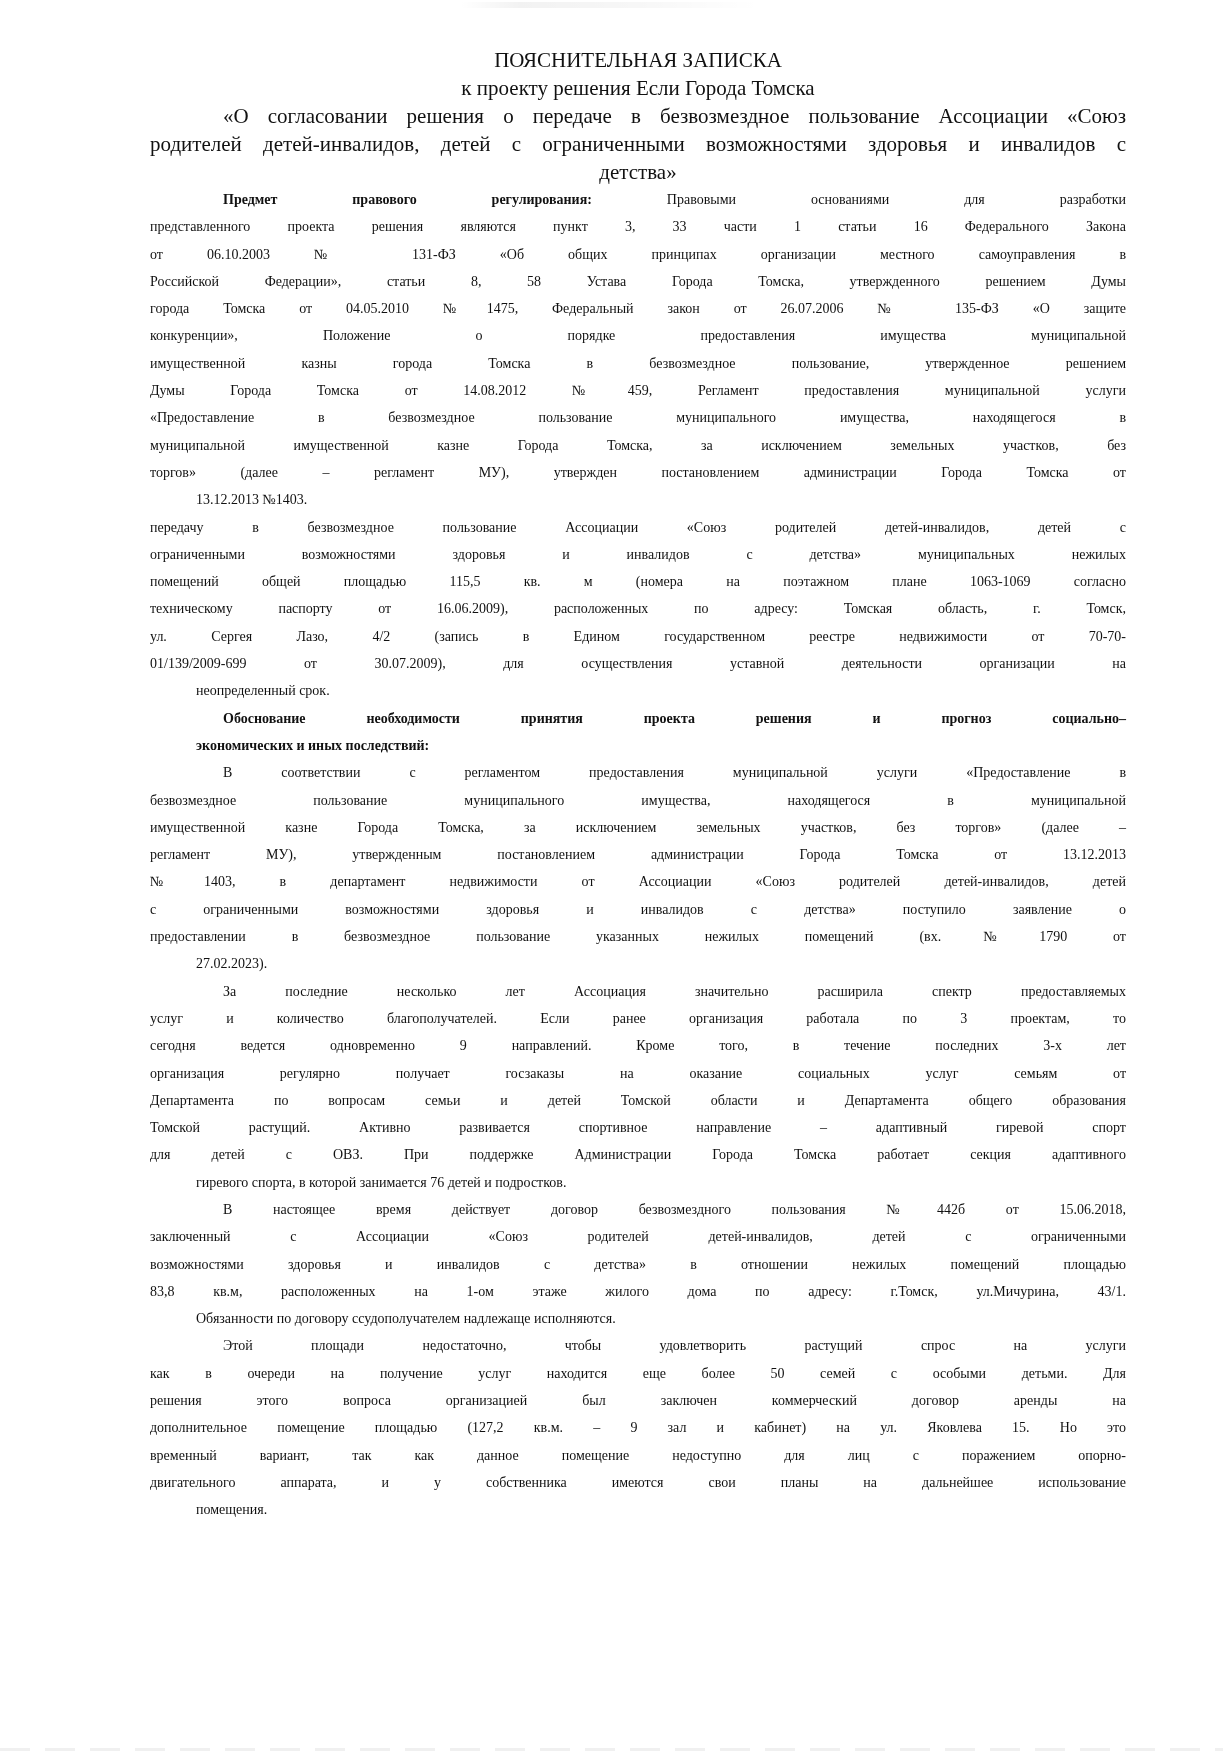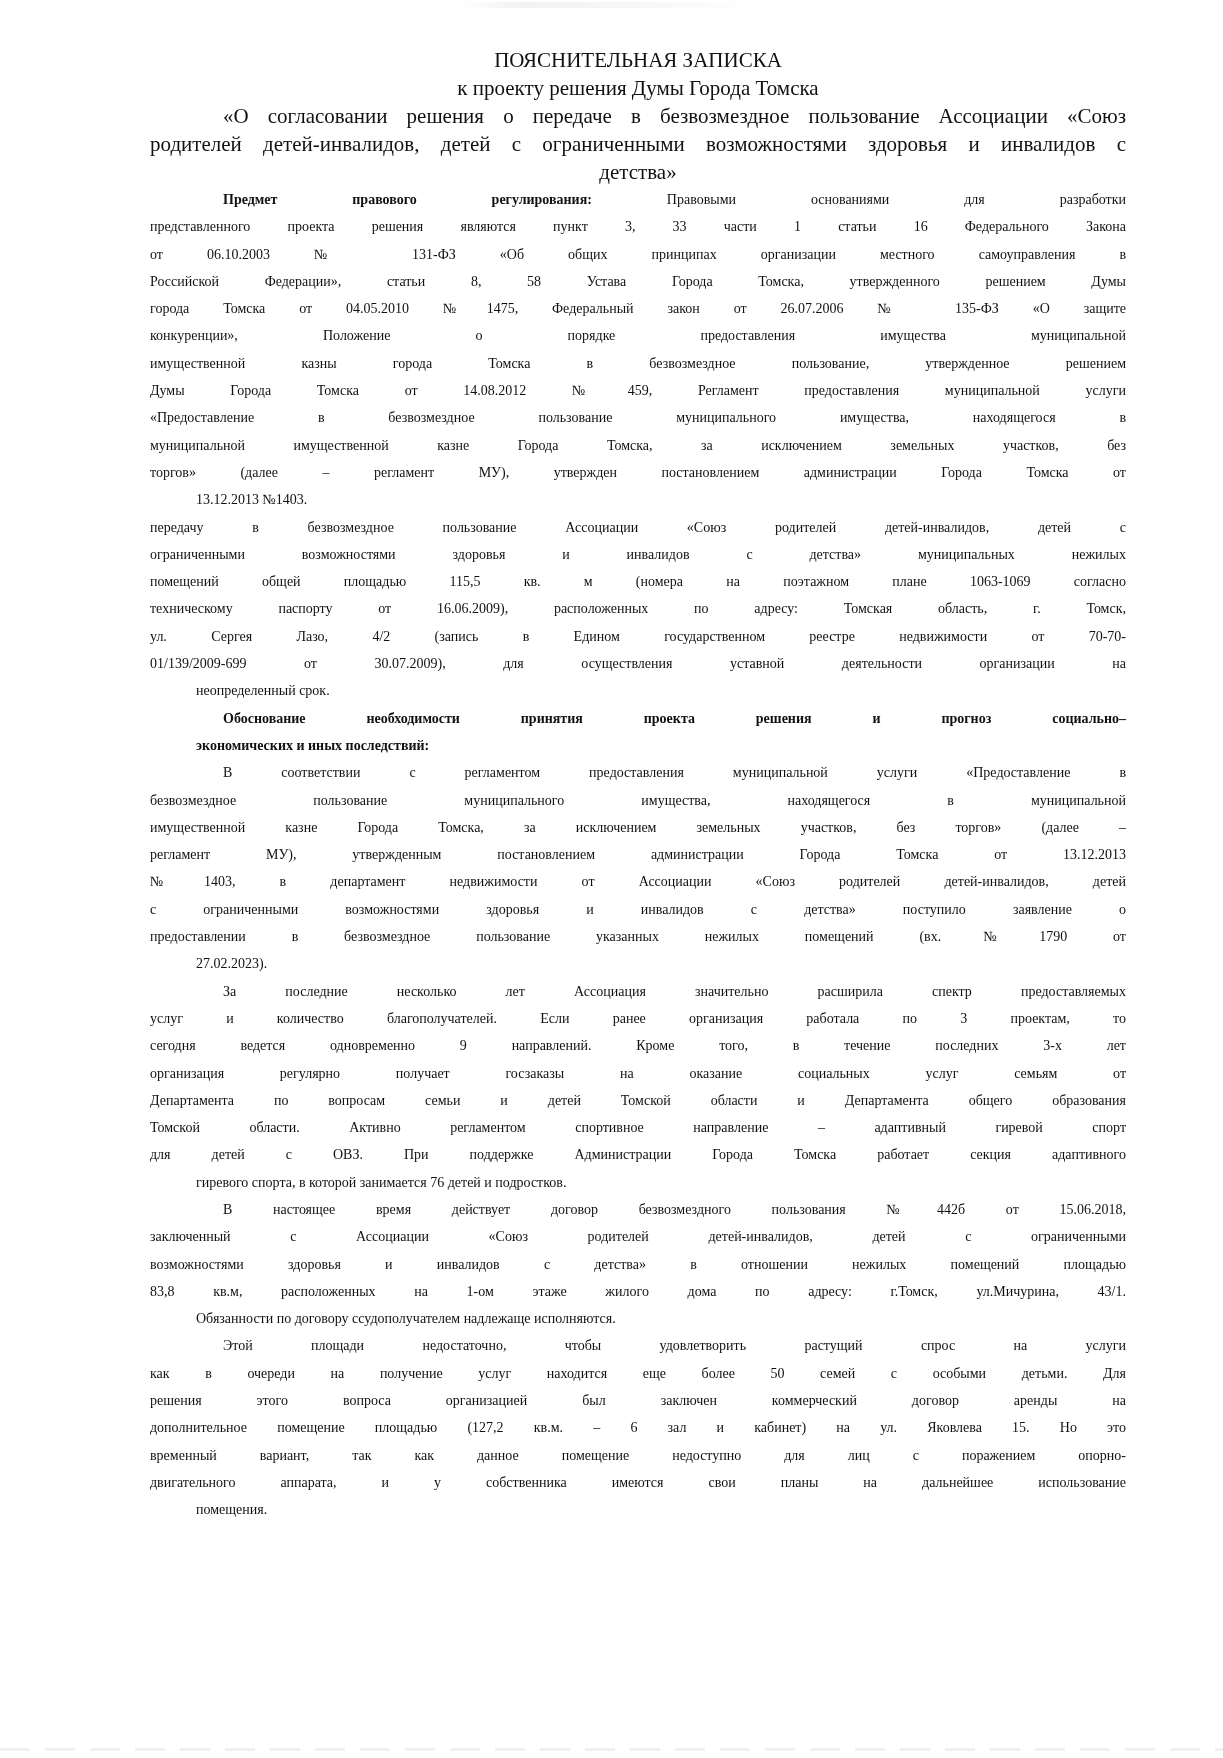--- a/index.html
+++ b/index.html
@@ -24,21 +24,21 @@
   .title-subject2 { text-align: justify; text-align-last: justify; display:block; }
 </style>
 </head>
 <body>
 
 <div class="page">
   <div class="scan-top"></div>
 
   <div class="title-block">
     <span class="title-line">ПОЯСНИТЕЛЬНАЯ ЗАПИСКА</span>
-    <span class="title-line">к проекту решения Думы Города Томска</span>
+    <span class="title-line">к проекту решения Если Города Томска</span>
     <span class="title-subject">«О согласовании решения о передаче в безвозмездное пользование Ассоциации «Союз</span>
     <span class="title-subject2">родителей детей-инвалидов, детей с ограниченными возможностями здоровья и инвалидов с</span>
     <span class="title-line">детства»</span>
   </div>
 
   <div class="body">
 
     <div>
       <span class="ln ind"><span class="b">Предмет правового регулирования:</span><span> Правовыми основаниями для разработки</span></span>
       <span class="ln">представленного проекта решения являются пункт 3, 33 части 1 статьи 16 Федерального Закона</span>
@@ -79,38 +79,38 @@
       <span class="ln">предоставлении в безвозмездное пользование указанных нежилых помещений (вх.№1790 от</span>
       <span class="ln last">27.02.2023).</span>
     </div>
 
     <div>
       <span class="ln ind">За последние несколько лет Ассоциация значительно расширила спектр предоставляемых</span>
       <span class="ln">услуг и количество благополучателей. Если ранее организация работала по 3 проектам, то</span>
       <span class="ln">сегодня ведется одновременно 9 направлений. Кроме того, в течение последних 3-х лет</span>
       <span class="ln">организация регулярно получает госзаказы на оказание социальных услуг семьям от</span>
       <span class="ln">Департамента по вопросам семьи и детей Томской области и Департамента общего образования</span>
-      <span class="ln">Томской области. Активно регламентом спортивное направление – адаптивный гиревой спорт</span>
+      <span class="ln">Томской растущий. Активно развивается спортивное направление – адаптивный гиревой спорт</span>
       <span class="ln">для детей с ОВЗ. При поддержке Администрации Города Томска работает секция адаптивного</span>
       <span class="ln last">гиревого спорта, в которой занимается 76 детей и подростков.</span>
     </div>
 
     <div>
       <span class="ln ind">В настоящее время действует договор безвозмездного пользования №442б от 15.06.2018,</span>
       <span class="ln">заключенный с Ассоциации «Союз родителей детей-инвалидов, детей с ограниченными</span>
       <span class="ln">возможностями здоровья и инвалидов с детства» в отношении нежилых помещений площадью</span>
       <span class="ln">83,8 кв.м, расположенных на 1-ом этаже жилого дома по адресу: г.Томск, ул.Мичурина, 43/1.</span>
       <span class="ln last">Обязанности по договору ссудополучателем надлежаще исполняются.</span>
     </div>
 
     <div>
       <span class="ln ind">Этой площади недостаточно, чтобы удовлетворить растущий спрос на услуги</span>
       <span class="ln">как в очереди на получение услуг находится еще более 50 семей с особыми детьми. Для</span>
       <span class="ln">решения этого вопроса организацией был заключен коммерческий договор аренды на</span>
-      <span class="ln">дополнительное помещение площадью (127,2 кв.м. – 6 зал и кабинет) на ул. Яковлева 15. Но это</span>
+      <span class="ln">дополнительное помещение площадью (127,2 кв.м. – 9 зал и кабинет) на ул. Яковлева 15. Но это</span>
       <span class="ln">временный вариант, так как данное помещение недоступно для лиц с поражением опорно-</span>
       <span class="ln">двигательного аппарата, и у собственника имеются свои планы на дальнейшее использование</span>
       <span class="ln last">помещения.</span>
     </div>
   </div>
 
   <div class="scan-bottom"></div>
 </div>
 
 </body></html>

